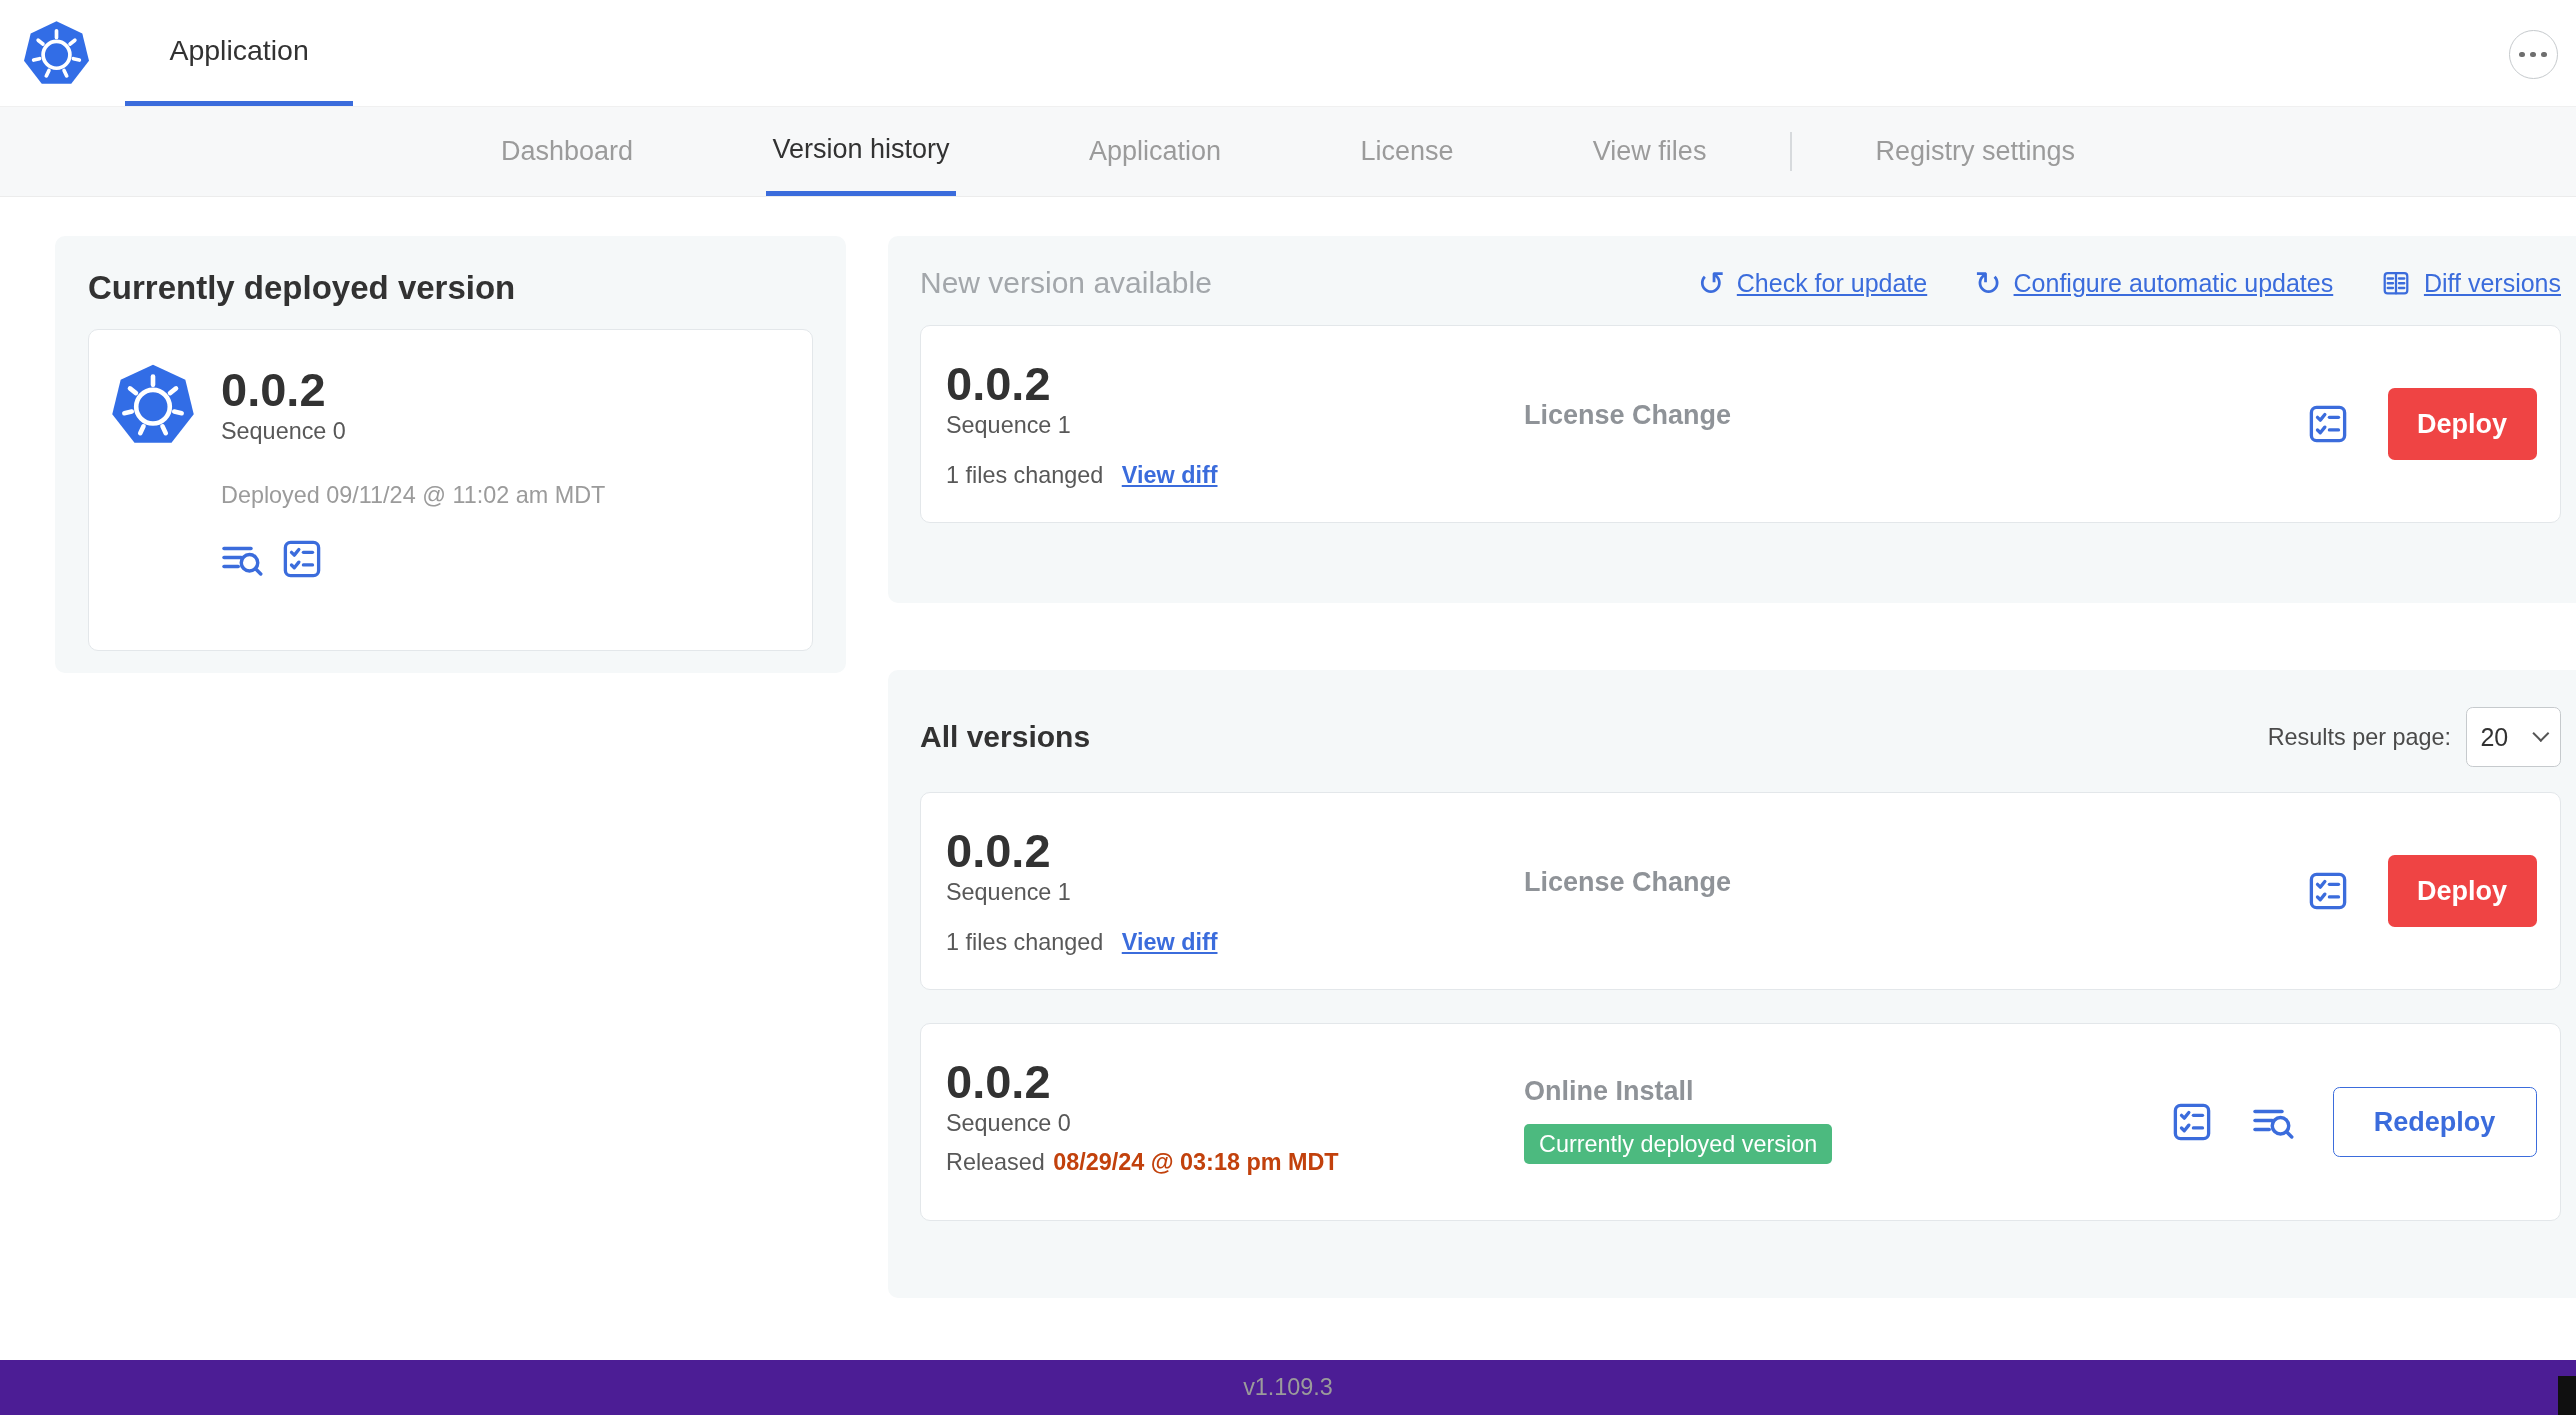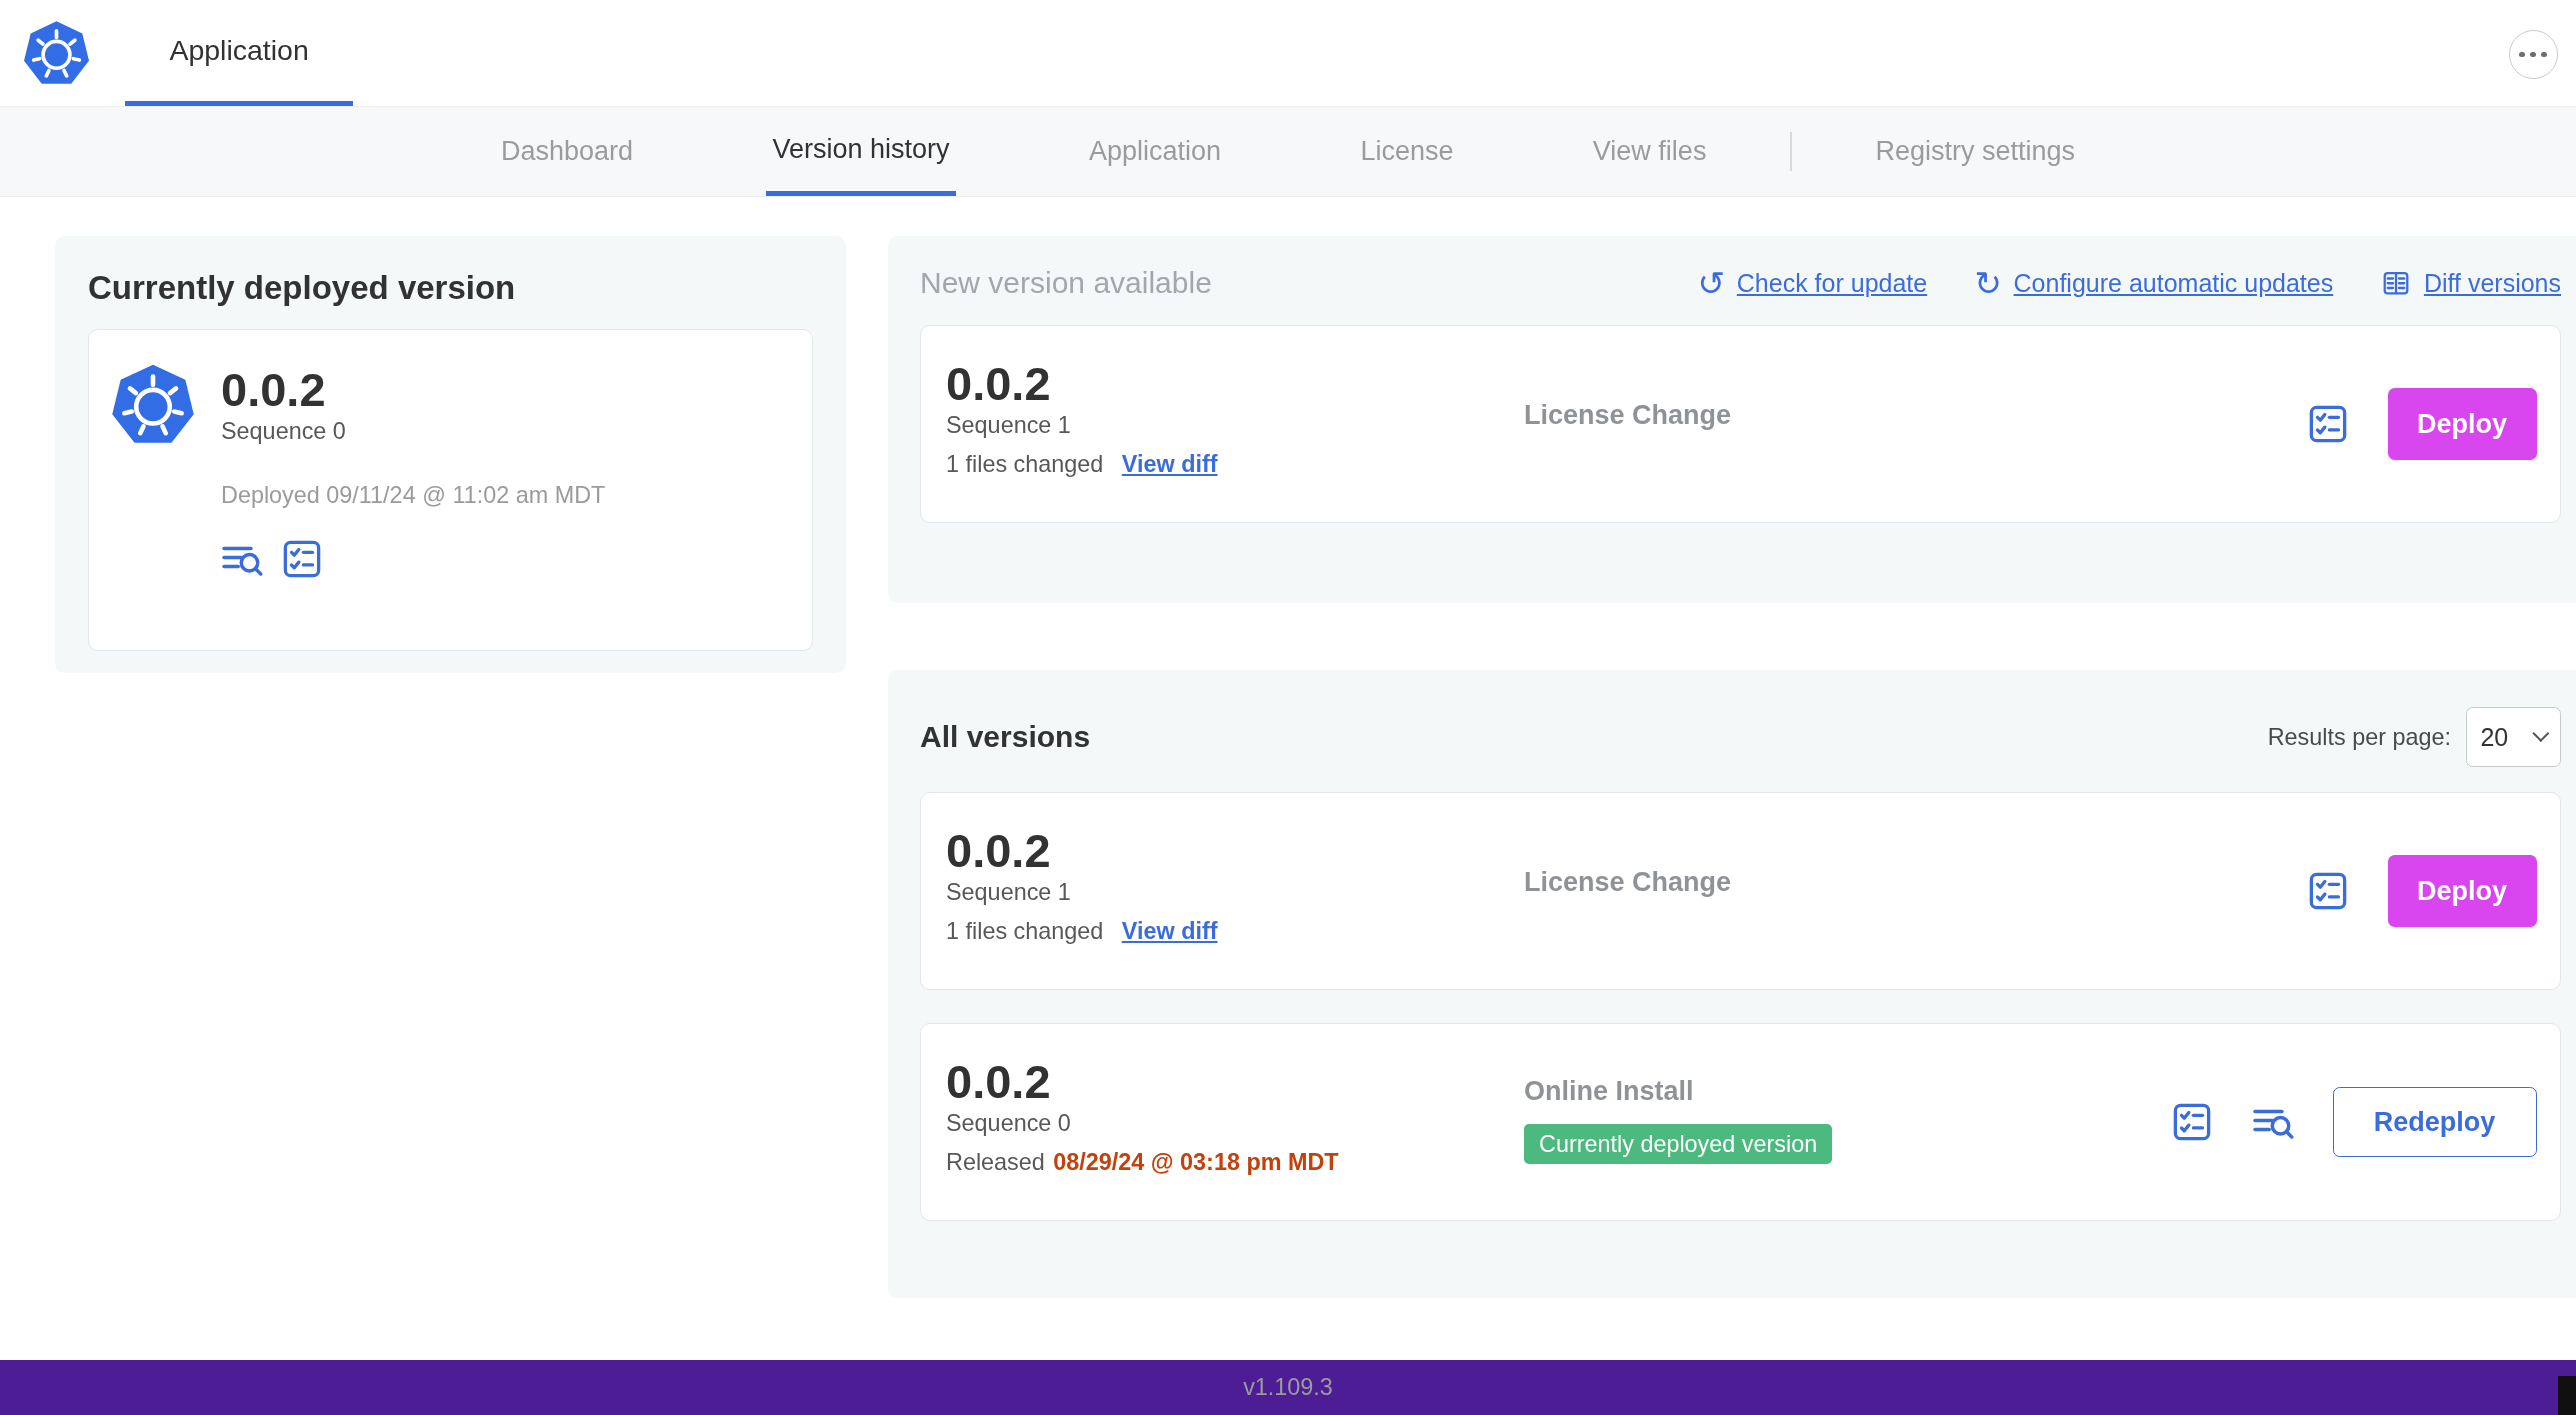--- a/index.html
+++ b/index.html
@@ -65,30 +65,30 @@
   .head-action { display: flex; align-items: center; gap: 11.7px; color: #3b6cdc; font-size: 25px; cursor: pointer; }
   .head-action .uglyph { font-size: 33px; line-height: 1; font-family: "DejaVu Sans", sans-serif; }
   .head-action .svg-ic { width: 32px; height: 28.5px; color: #3b6cdc; }
   .head-action .lbl { text-decoration: underline; }
 
   .version-card {
     margin-top: 25px; background: #fff; border: 1.7px solid #e3e7ea; border-radius: 10px;
     height: 198px; position: relative; padding: 33px 0 0 25px;
   }
   .files-row { display: flex; gap: 18.4px; font-size: 23.4px; color: #585858; margin-top: 11.7px; align-items: baseline; }
-  .link { color: #3b6cdc; text-decoration: underline; cursor: pointer; font-weight: bold; }
+  .link { color: #3b6cdc; text-decoration: underline; cursor: pointer; font-weight: bold; margin-top: 11px; }
   .vc-mid { position: absolute; left: 603px; top: 74px; font-size: 27px; font-weight: bold; color: #8f9398; }
   .vc-mid.with-badge { top: 52px; }
   .badge {
     display: inline-block; margin-top: 17px; background: #4cba7f; color: #fff;
     font-size: 23.4px; font-weight: normal; padding: 6.7px 15px; border-radius: 5px;
   }
   .vc-right { position: absolute; right: 23.4px; top: 0; height: 100%; display: flex; align-items: center; gap: 39px; }
   .btn-primary {
-    width: 149px; height: 72px; background: #d946ef; color: #fff; font-size: 27px; font-weight: bold;
+    width: 149px; height: 72px; background: #ef4444; color: #fff; font-size: 27px; font-weight: bold;
     border: none; border-radius: 6.7px; cursor: pointer; font-family: inherit;
   }
   .btn-secondary {
     width: 204px; height: 70px; background: #fff; color: #3b6cdc; font-size: 27px; font-weight: bold;
     border: 1.7px solid #3b6cdc; border-radius: 6.7px; cursor: pointer; font-family: inherit;
   }
 
   .allver-panel { left: 888px; top: 670px; width: 1705px; height: 628px; padding: 37px 32px; }
   .allver-head { display: flex; align-items: center; }
   .allver-title { font-size: 30px; font-weight: bold; color: #323232; }

